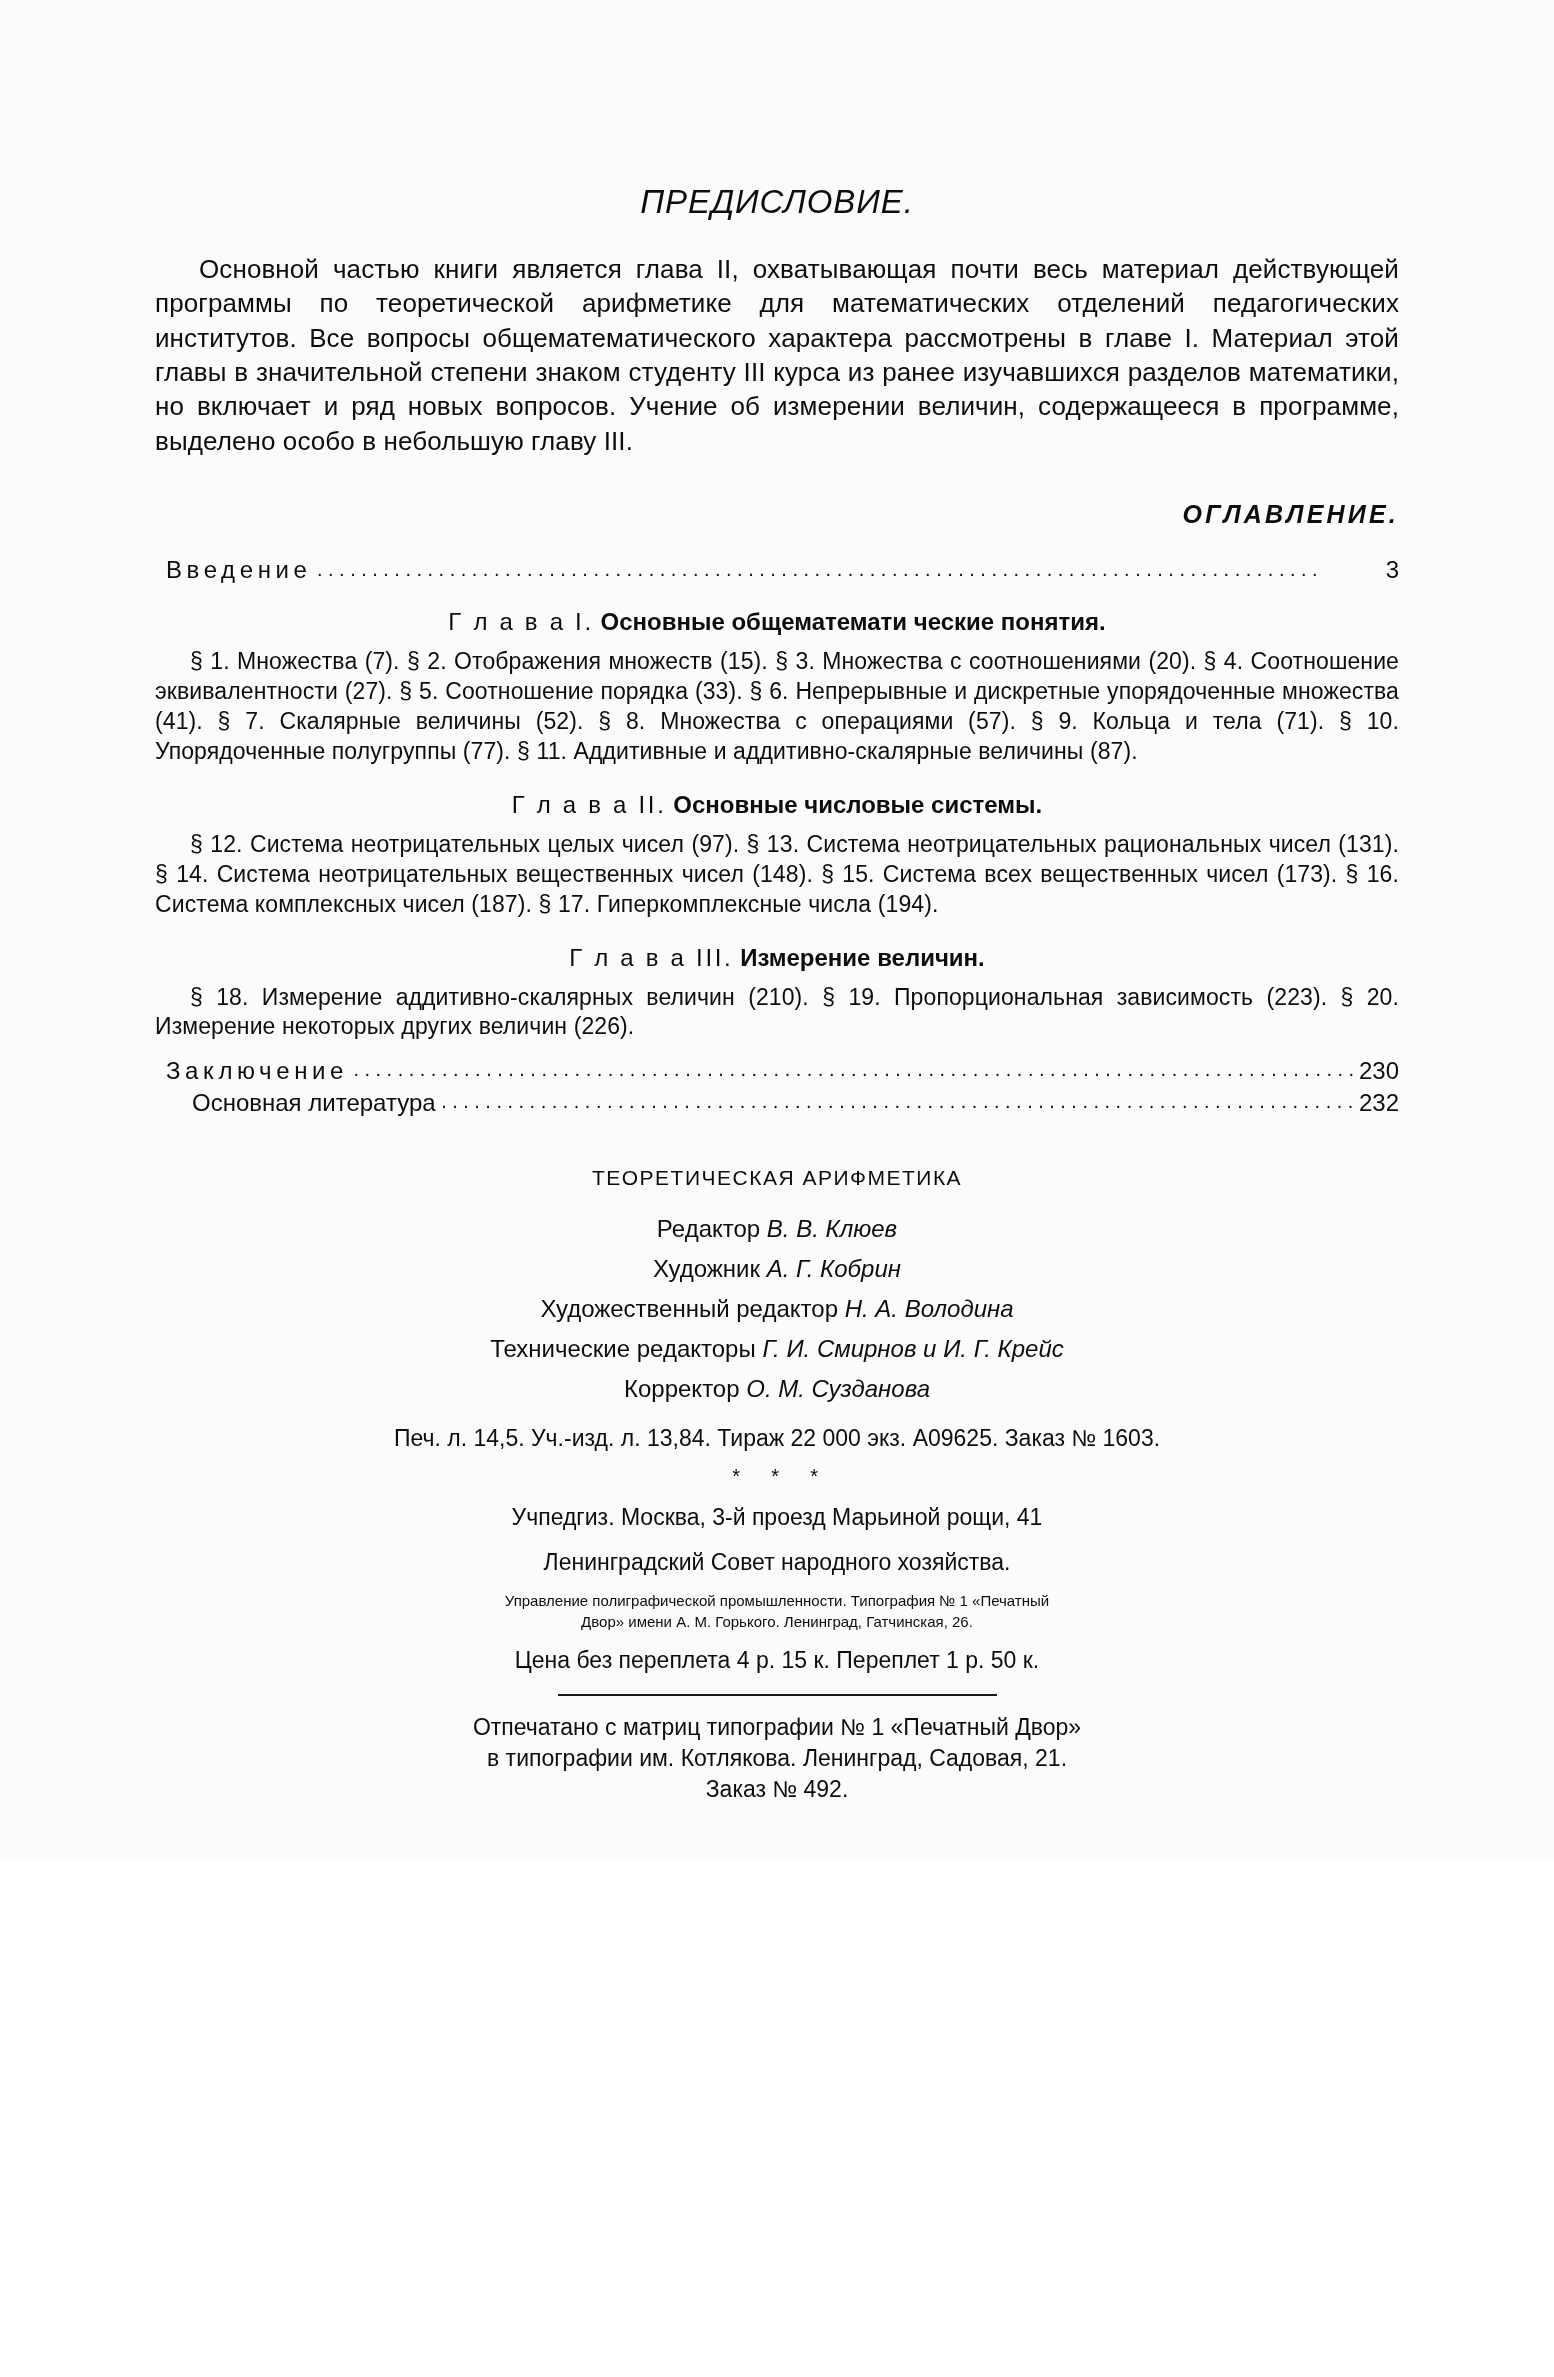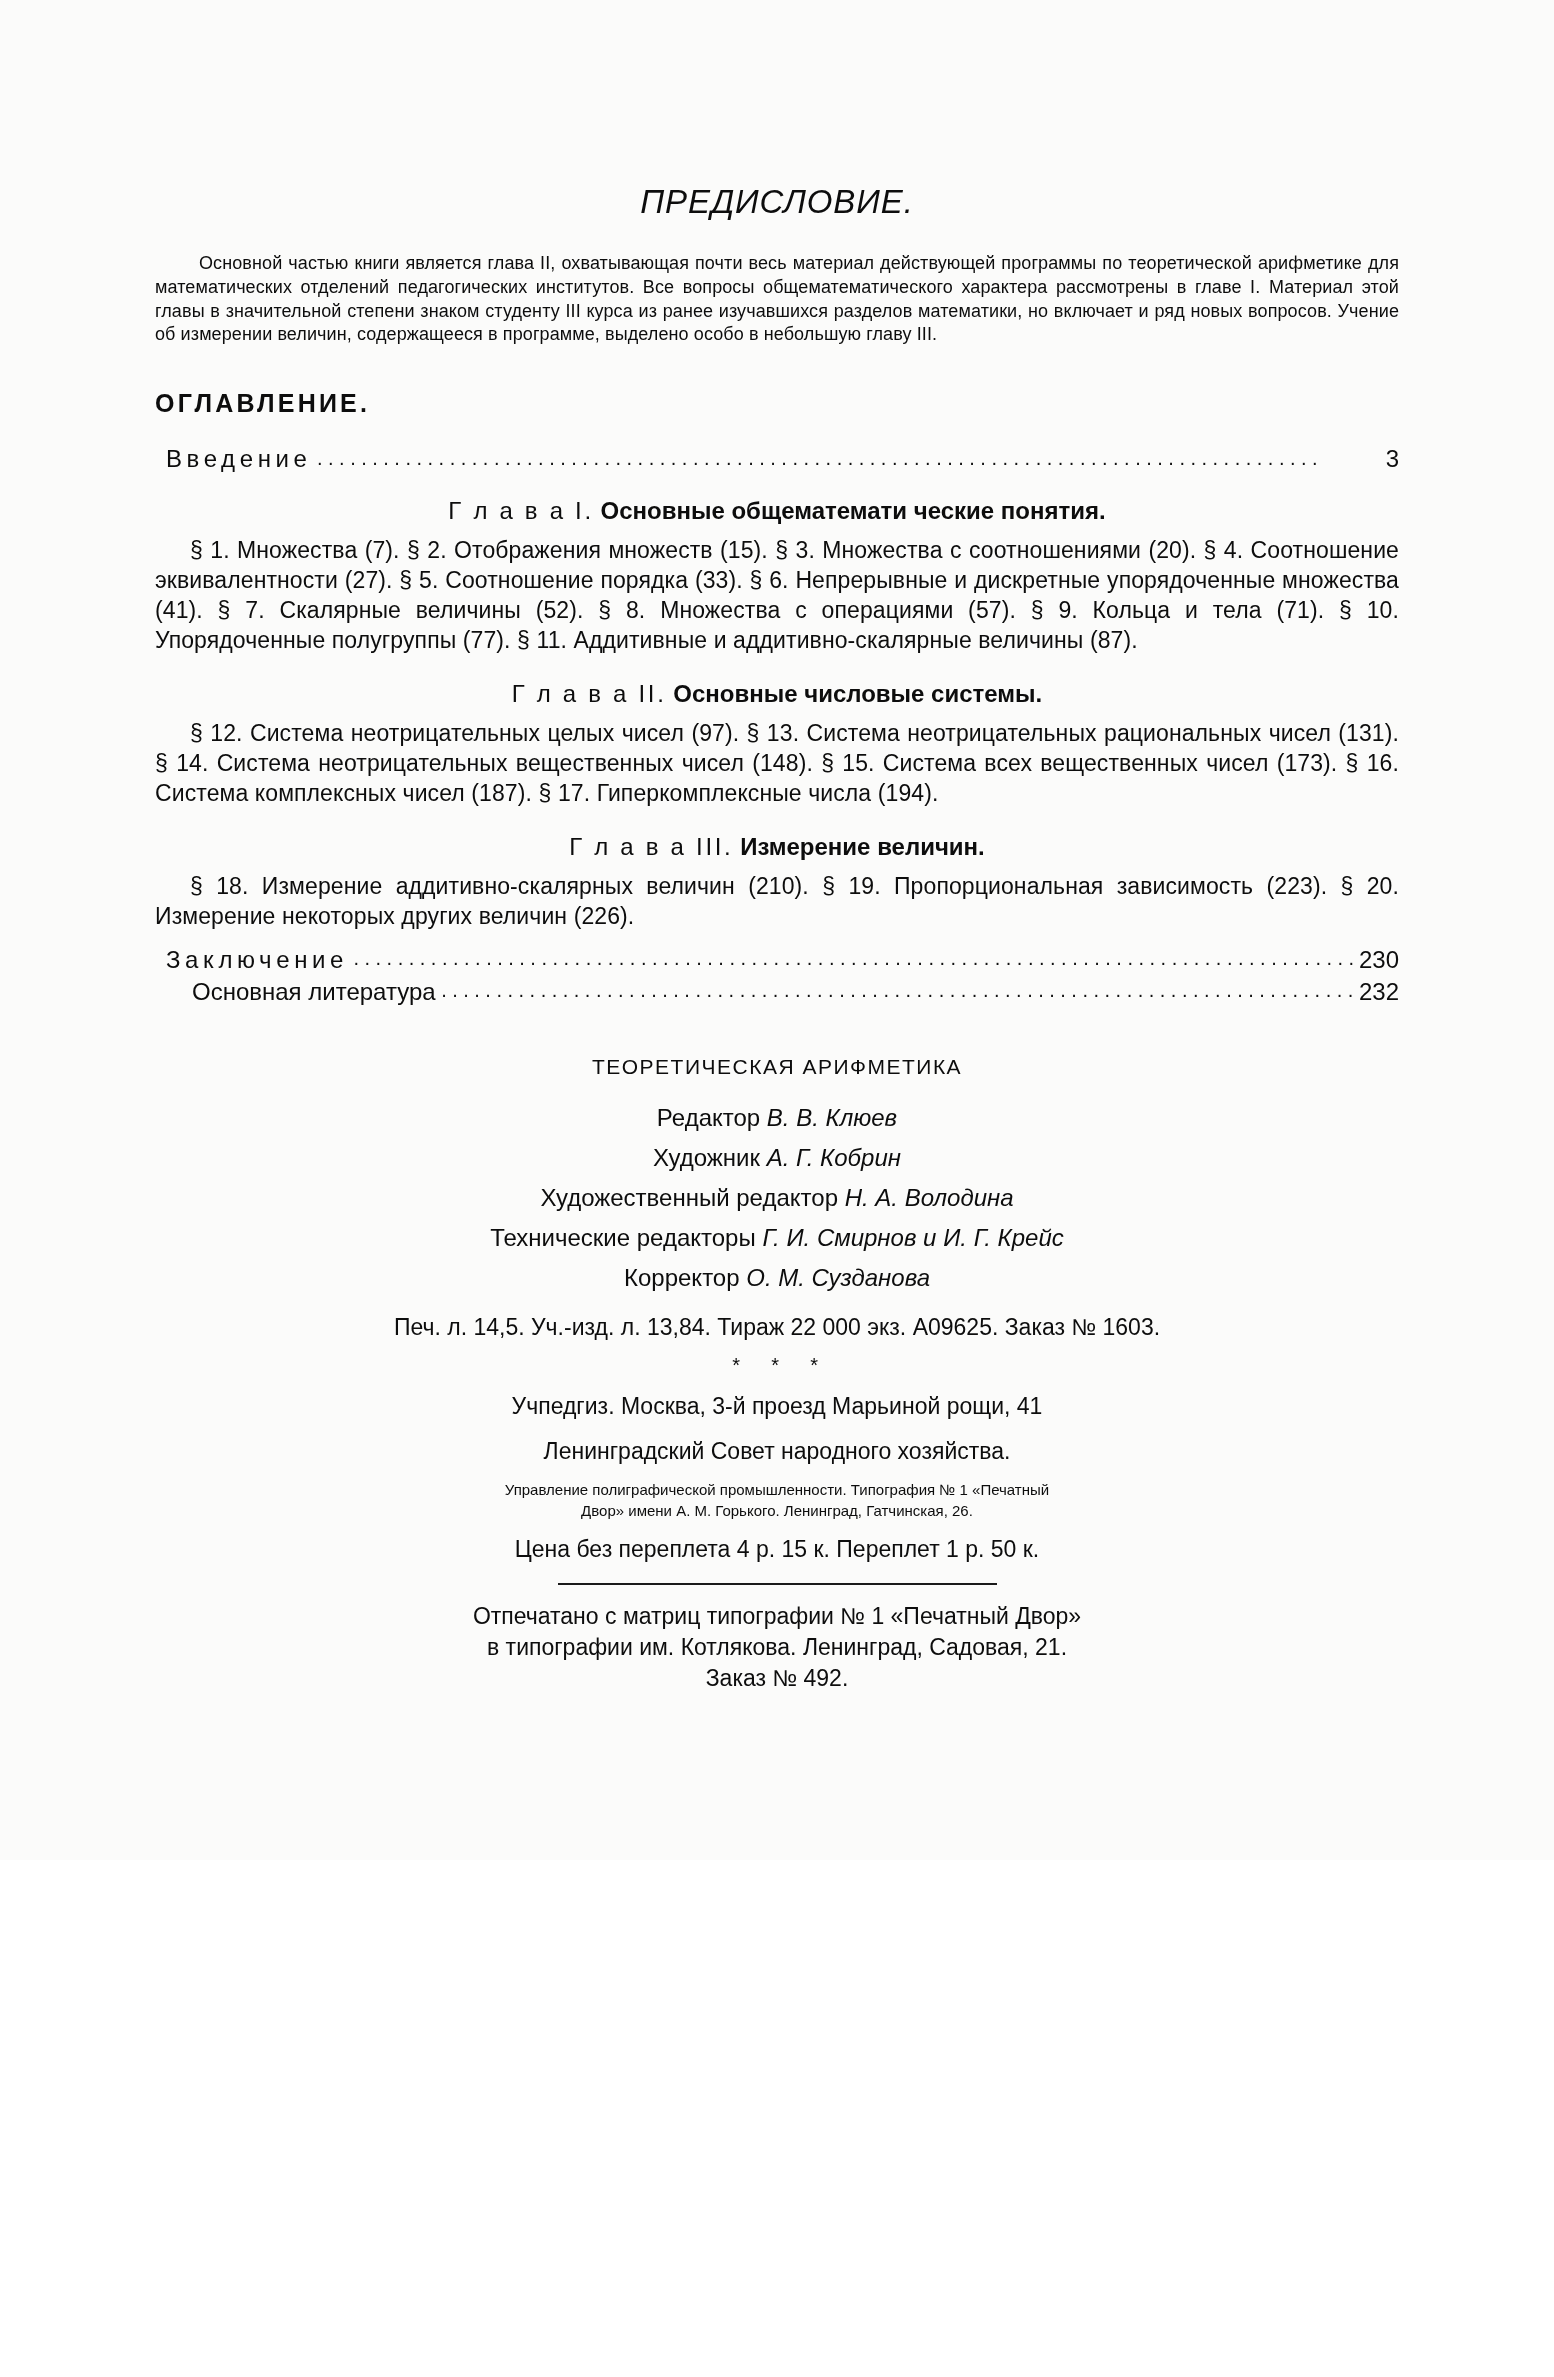--- a/index.html
+++ b/index.html
@@ -31,32 +31,33 @@
     text-align: center;
     font-style: italic;
     font-size: 33px;
     letter-spacing: 0.9px;
     font-weight: 400;
     margin: 0 0 31px 0;
   }
 
   p.body-par {
     margin: 0;
-    font-size: 18px;
+    font-size: 26px;
     line-height: 1.32;
     text-align: justify;
     text-indent: 44px;
     letter-spacing: 0.1px;
   }
 
   .toc-title {
-    text-align: left;
+    text-align: right;
     font-size: 25px;
     letter-spacing: 3.2px;
     margin: 42px 0 27.4px 0;
+    font-style: italic;
   }
 
   .dotline {
     display: flex;
     align-items: baseline;
     font-size: 24px;
     margin-bottom: 3.7px;
   }
   .dotline .lbl {
     white-space: nowrap;

